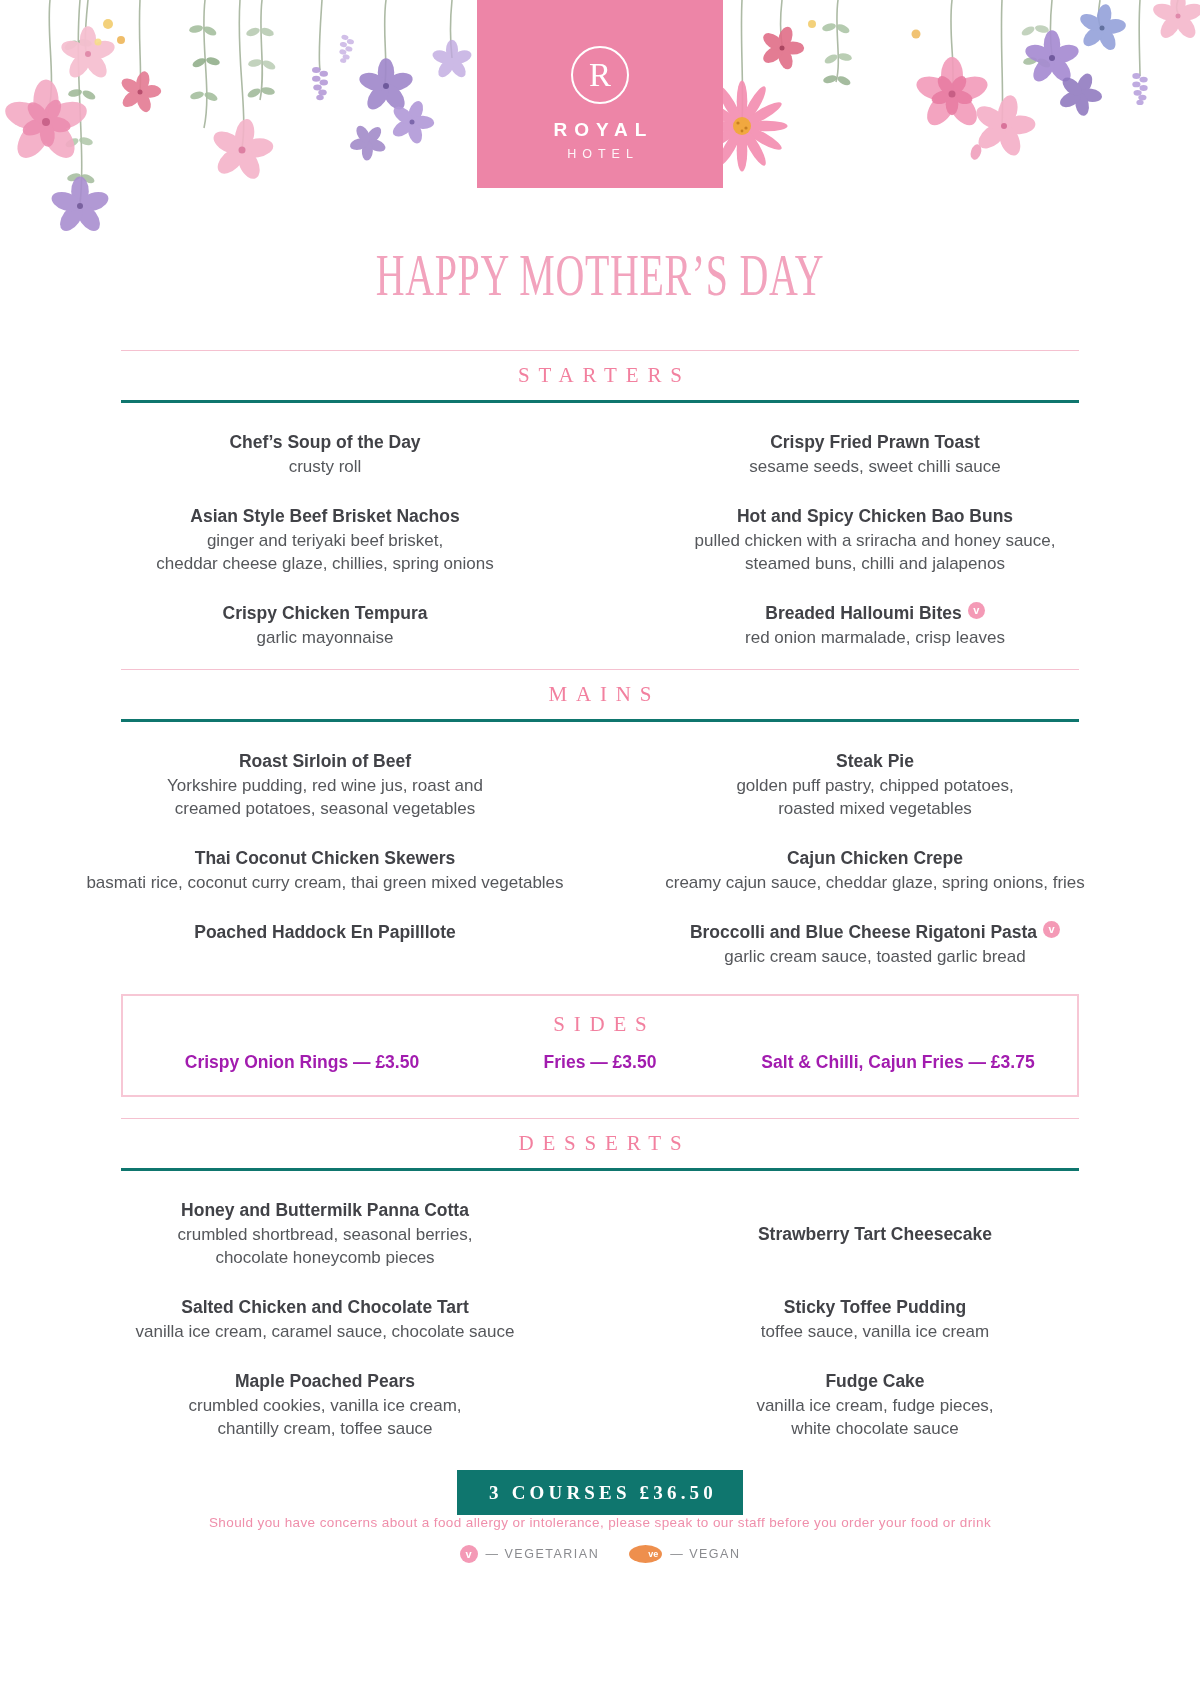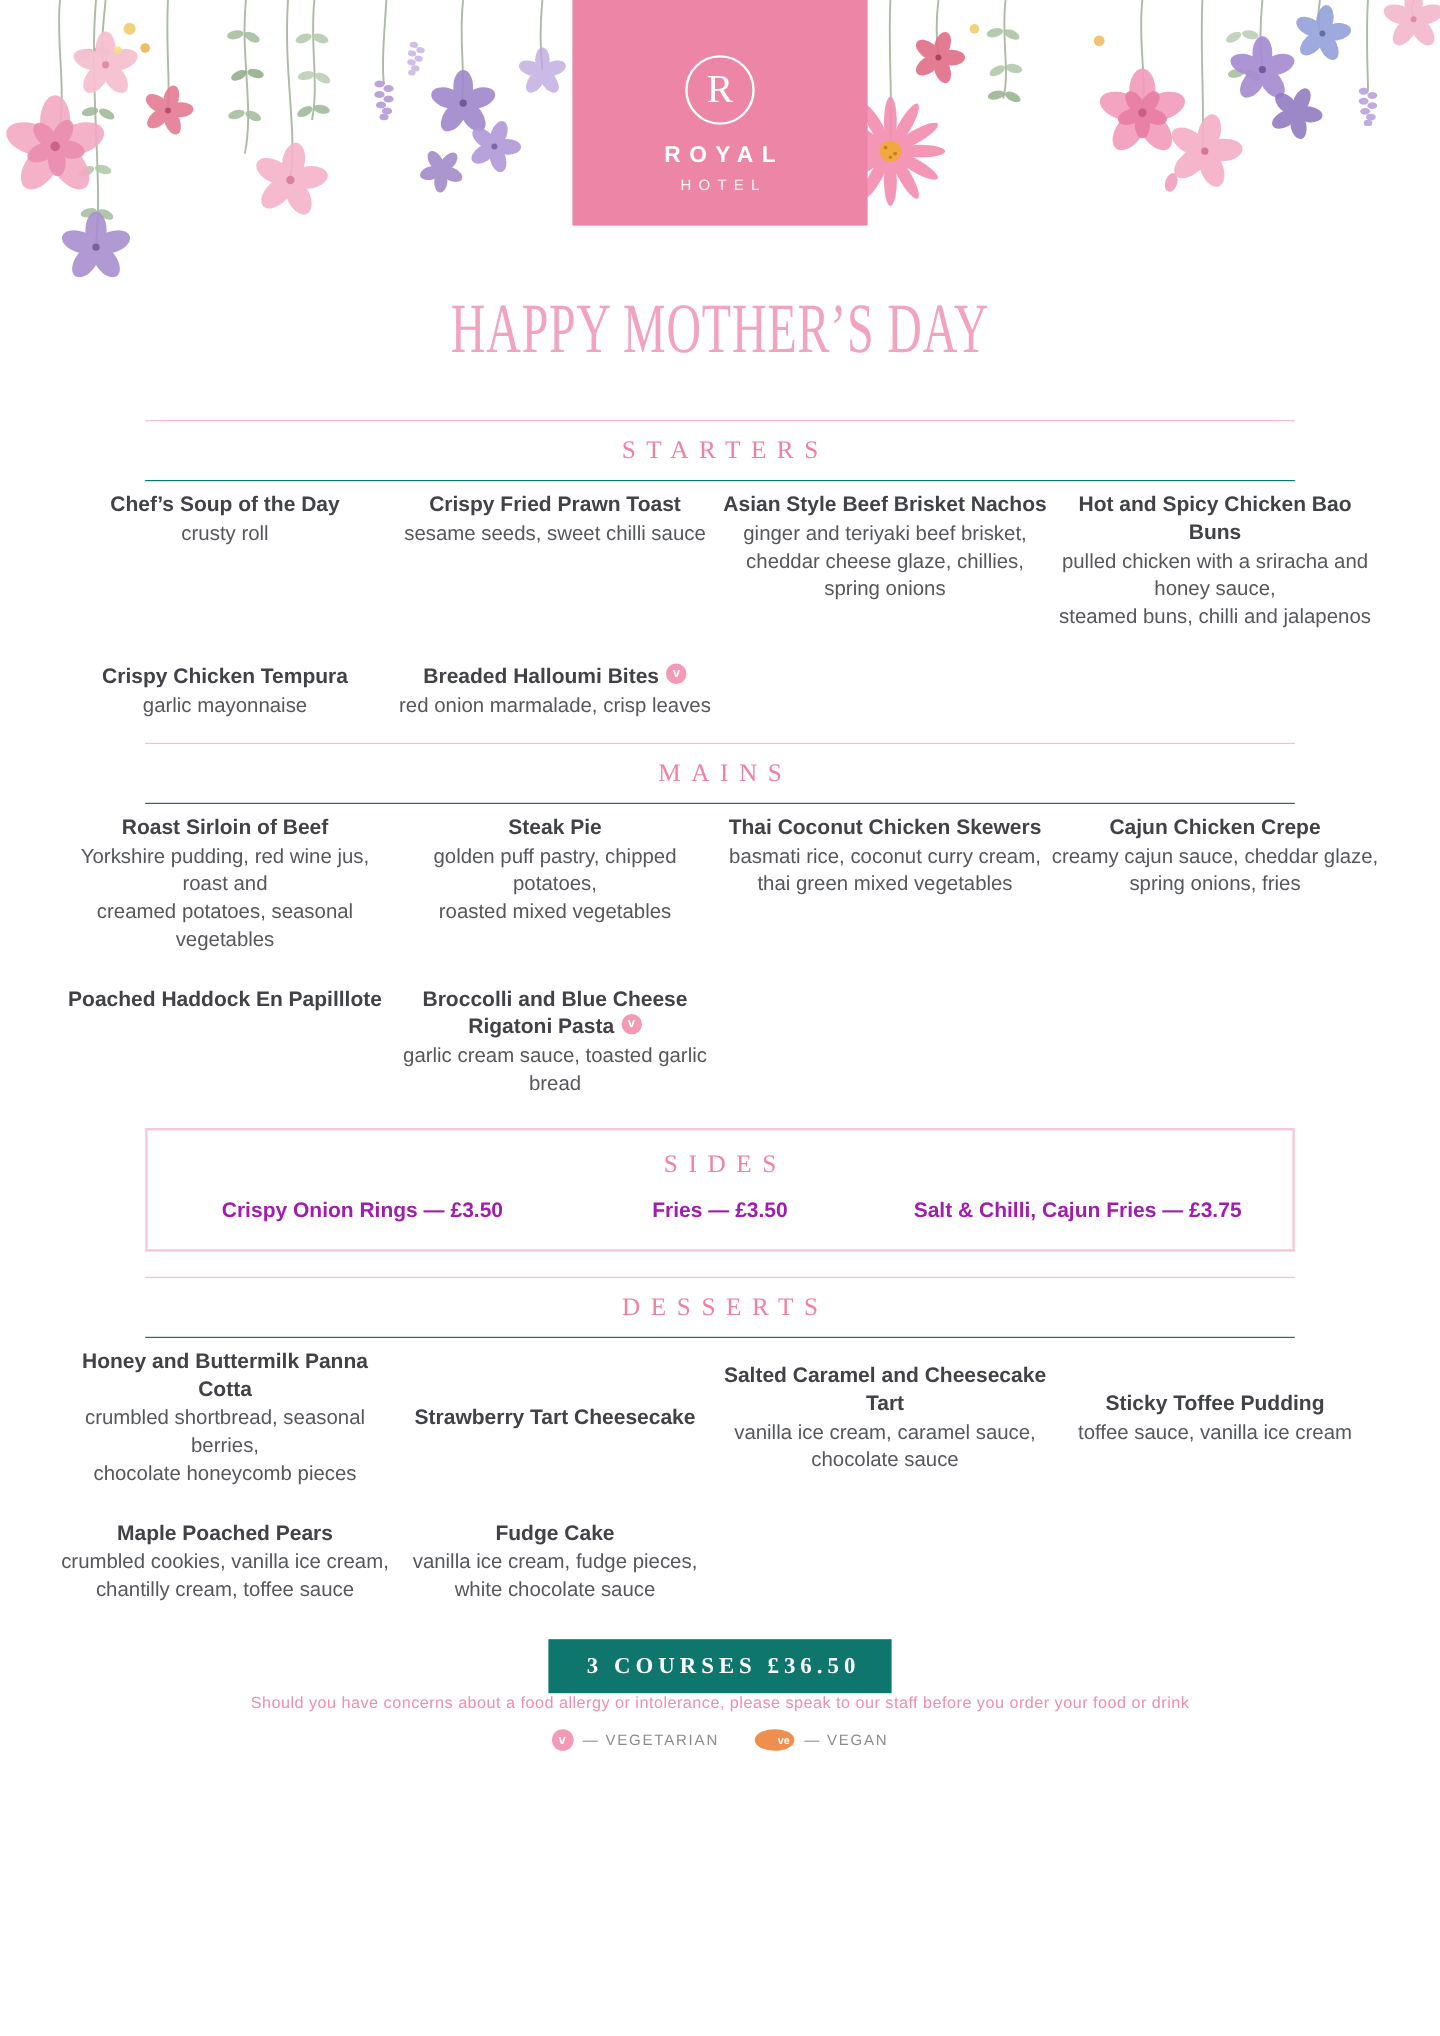--- a/index.html
+++ b/index.html
@@ -17,30 +17,30 @@
   .brand-name{margin-top:15px;color:#fff;font-size:19px;font-weight:bold;
               letter-spacing:7px;text-indent:7px;}
   .brand-sub{margin-top:6px;color:rgba(255,255,255,0.92);font-size:12.5px;
               letter-spacing:6px;text-indent:6px;}
   
   .page-title{margin:58px 0 0;text-align:center;font-family:"Liberation Serif",serif;
               font-weight:400;font-size:57px;line-height:58px;color:#f2a3bd;
               letter-spacing:1px;transform:scale(0.70,1.03);}
   
   .section-head{width:958px;margin:0 auto;border-top:1px solid #f5c1d0;
-              border-bottom:1px solid #0f766e;padding:12px 0;}
+              border-bottom:3px solid #0f766e;padding:12px 0;}
   .section-heading{margin:0;text-align:center;font-family:"Liberation Serif",serif;
               font-weight:400;font-size:21px;color:#f2809f;
               letter-spacing:0.42em;text-indent:0.42em;}
   .mt-starters{margin-top:46px;}
   .mt-mains{margin-top:20px;}
   .mt-desserts{margin-top:21px;}
   
-  .items-grid{width:1100px;margin:8px auto 0;display:grid;
-              grid-template-columns:1fr 1fr 1fr 1fr;row-gap:27px;align-items:start;}
+  .items-grid{width:1100px;margin:28px auto 0;display:grid;
+              grid-template-columns:1fr 1fr;row-gap:27px;align-items:start;}
   .items-grid.center{align-items:center;}
   .menu-item{text-align:center;}
   .item-name{font-weight:bold;font-size:17.5px;line-height:23px;color:#414247;}
   .item-desc{font-size:17px;line-height:23px;color:#55575b;white-space:pre-line;margin-top:1px;}
   .badge{display:inline-flex;align-items:center;justify-content:center;
               width:17px;height:17px;border-radius:50%;background:#f49ab6;color:#fff;
               font-size:11px;font-weight:bold;margin-left:6px;position:relative;top:-5px;}
   
   .sides-box{width:958px;box-sizing:border-box;margin:26px auto 0;
               border:2px solid #f7c7d5;padding:16px 30px 22px;}
@@ -294,21 +294,21 @@
   <div class="items-grid center">
     <div class="menu-item">
       <div class="item-name">Honey and Buttermilk Panna Cotta</div>
       <div class="item-desc">crumbled shortbread, seasonal berries,
 chocolate honeycomb pieces</div>
     </div>
     <div class="menu-item">
       <div class="item-name">Strawberry Tart Cheesecake</div>
     </div>
     <div class="menu-item">
-      <div class="item-name">Salted Caramel and Cheesecake Tart</div>
+      <div class="item-name">Salted Chicken and Chocolate Tart</div>
       <div class="item-desc">vanilla ice cream, caramel sauce, chocolate sauce</div>
     </div>
     <div class="menu-item">
       <div class="item-name">Sticky Toffee Pudding</div>
       <div class="item-desc">toffee sauce, vanilla ice cream</div>
     </div>
     <div class="menu-item">
       <div class="item-name">Maple Poached Pears</div>
       <div class="item-desc">crumbled cookies, vanilla ice cream,
 chantilly cream, toffee sauce</div>

